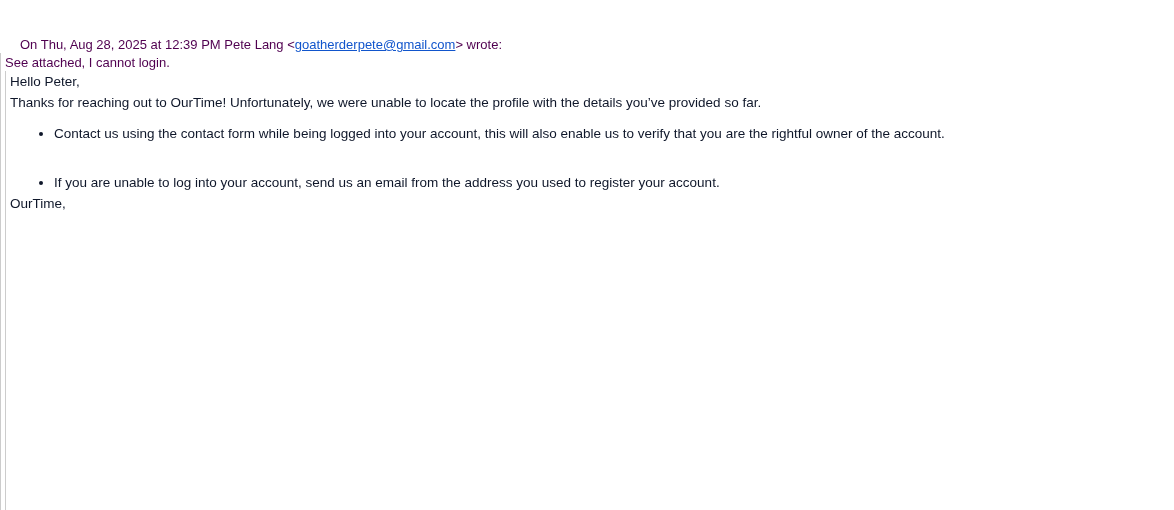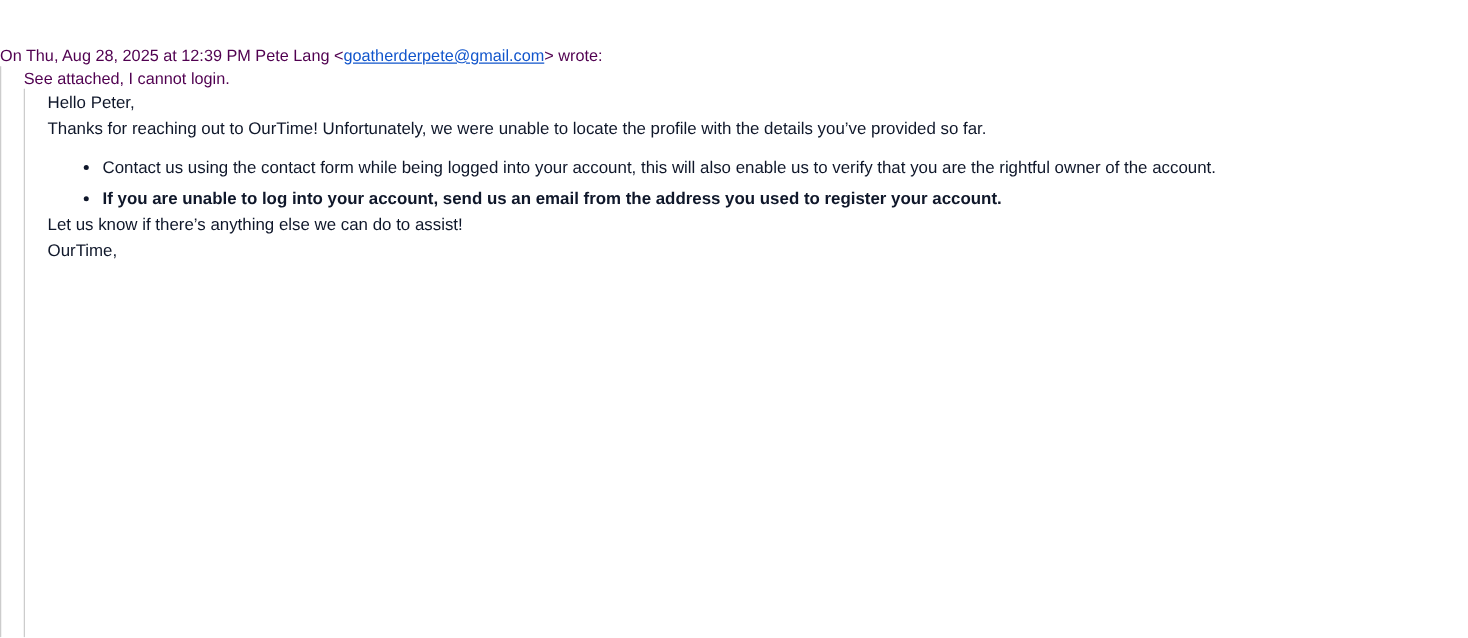--- a/index.html
+++ b/index.html
@@ -19,31 +19,31 @@
     flex-direction: column;
     font-family: "Liberation Sans", sans-serif;
   }
   
   .attr {
     font-size: 13px;
     line-height: 16px;
     color: #500050;
     white-space: nowrap;
   }
-  .outer-attr { }
+  .outer-attr { margin-left: 20px; }
   .email-link {
     color: #1155cc;
     text-decoration: underline;
     cursor: pointer;
   }
   
   blockquote.q {
     margin: 0;
     border-left: 1px solid #cccccc;
-    padding: 0 0 0 18px;
+    padding: 0 0 0 4px;
   }
   .q1 {
     margin: 3px 0 0 27px;
     flex: 1;
     display: flex;
     flex-direction: column;
     min-height: 0;
   }
   .reply-line {
     margin-top: 2px;
@@ -64,21 +64,21 @@
   }
   .body p { margin: 0; }
   .p-greeting { margin-top: 7px; }
   .p-std     { margin-top: 21px; }
   .body ul {
     margin: 10px 0 0 0;
     padding-left: 44px;
     list-style: disc outside;
   }
   .body li { line-height: 21px; }
-  .body li.li-second { margin-top: 4px; font-weight: bold; }
+  .body li.li-second { margin-top: 28px; }
   .p-closing { margin-top: 53px; }
   .p-sig { margin-top: 21px; }
 </style>
 </head>
 <body>
 
 <div class="viewport">
 
   <div class="attr outer-attr"><span>On Thu, Aug 28, 2025 at 12:39 PM Pete Lang &lt;</span><a class="email-link">goatherderpete@gmail.com</a><span>&gt; wrote:</span></div>
 
@@ -87,19 +87,18 @@
     <div class="reply-line">See attached, I cannot login.</div>
 
 
     <blockquote class="q q2 body">
       <p class="p-greeting">Hello Peter,</p>
       <p class="p-std">Thanks for reaching out to OurTime! Unfortunately, we were unable to locate the profile with the details you’ve provided so far.</p>
       <ul>
         <li>Contact us using the contact form while being logged into your account, this will also enable us to verify that you are the rightful owner of the account.</li>
         <li class="li-second">If you are unable to log into your account, send us an email from the address you used to register your account.</li>
       </ul>
-      <p class="p-closing">Let us know if there’s anything else we can do to assist!</p>
       <p class="p-std">OurTime,</p>
     </blockquote>
 
   </blockquote>
 
 </div>
 
 </body></html>

